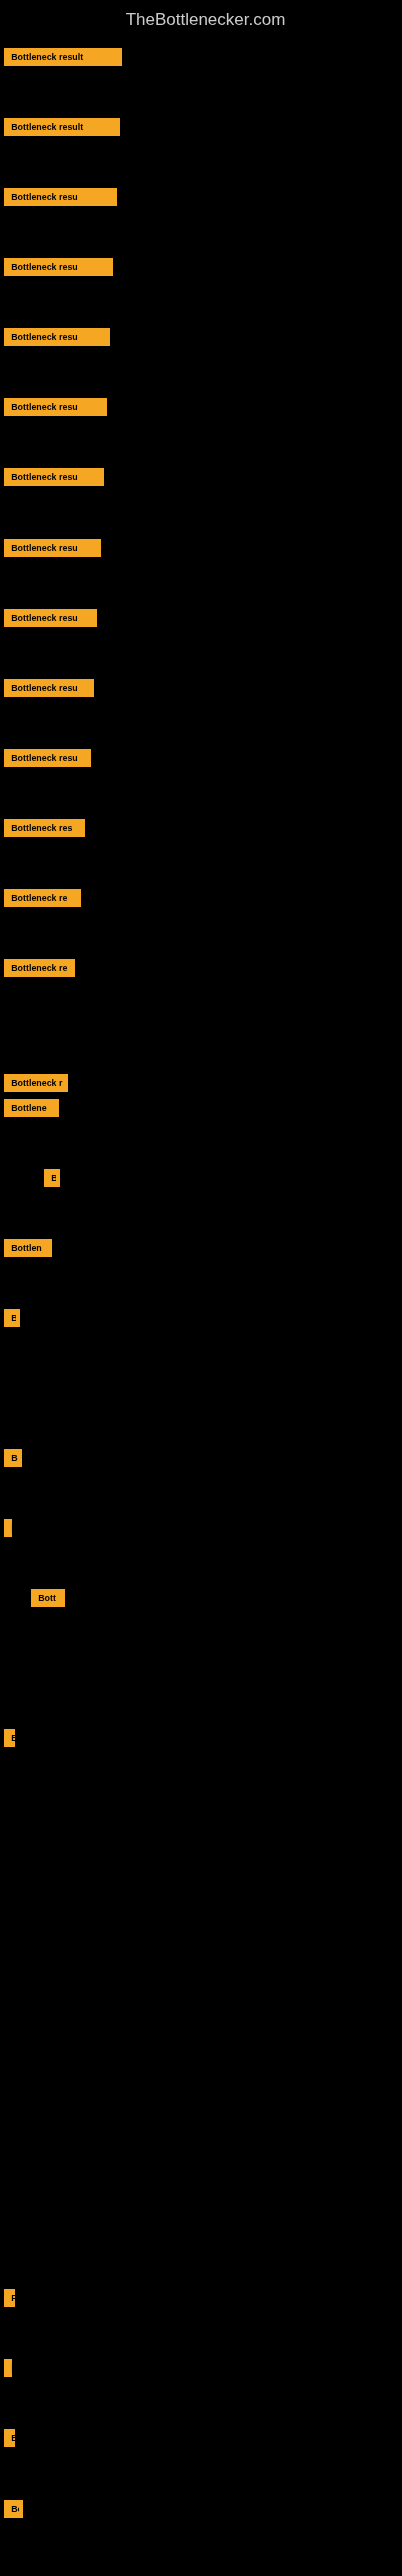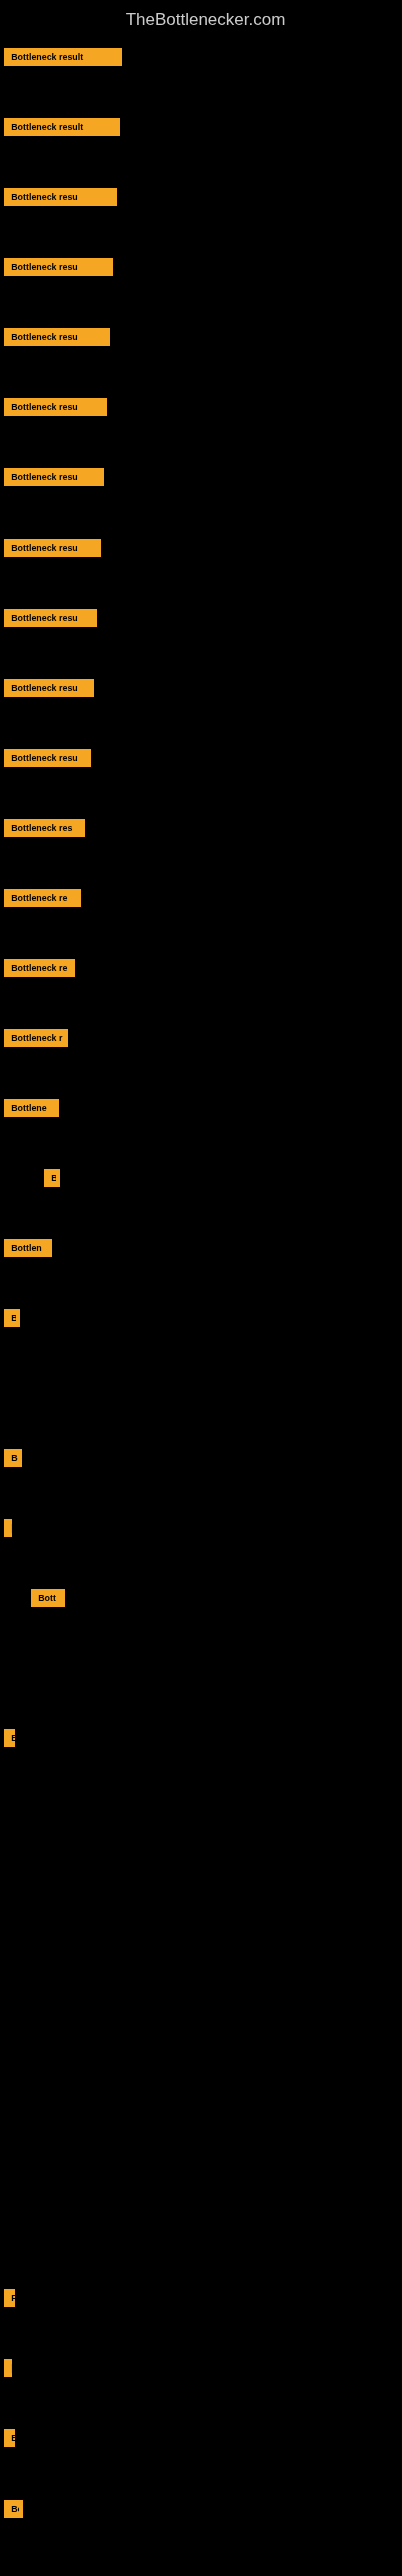--- a/index.html
+++ b/index.html
@@ -78,21 +78,21 @@
     </div>
     <div class="bar-item" style="top: 815px; width: 81px;">
       <span class="bar-label">Bottleneck res</span>
     </div>
     <div class="bar-item" style="top: 885px; width: 77px;">
       <span class="bar-label">Bottleneck re</span>
     </div>
     <div class="bar-item" style="top: 955px; width: 71px;">
       <span class="bar-label">Bottleneck re</span>
     </div>
-    <div class="bar-item" style="top: 1025px; width: 64px;">
+    <div class="bar-item" style="top: 1070px; width: 64px;">
       <span class="bar-label">Bottleneck r</span>
     </div>
     <div class="bar-item" style="top: 1095px; width: 55px;">
       <span class="bar-label">Bottlene</span>
     </div>
     <div class="bar-item" style="top: 1165px; width: 16px; margin-left: 40px;">
       <span class="bar-label">Bot</span>
     </div>
     <div class="bar-item" style="top: 1235px; width: 48px;">
       <span class="bar-label">Bottlen</span>

